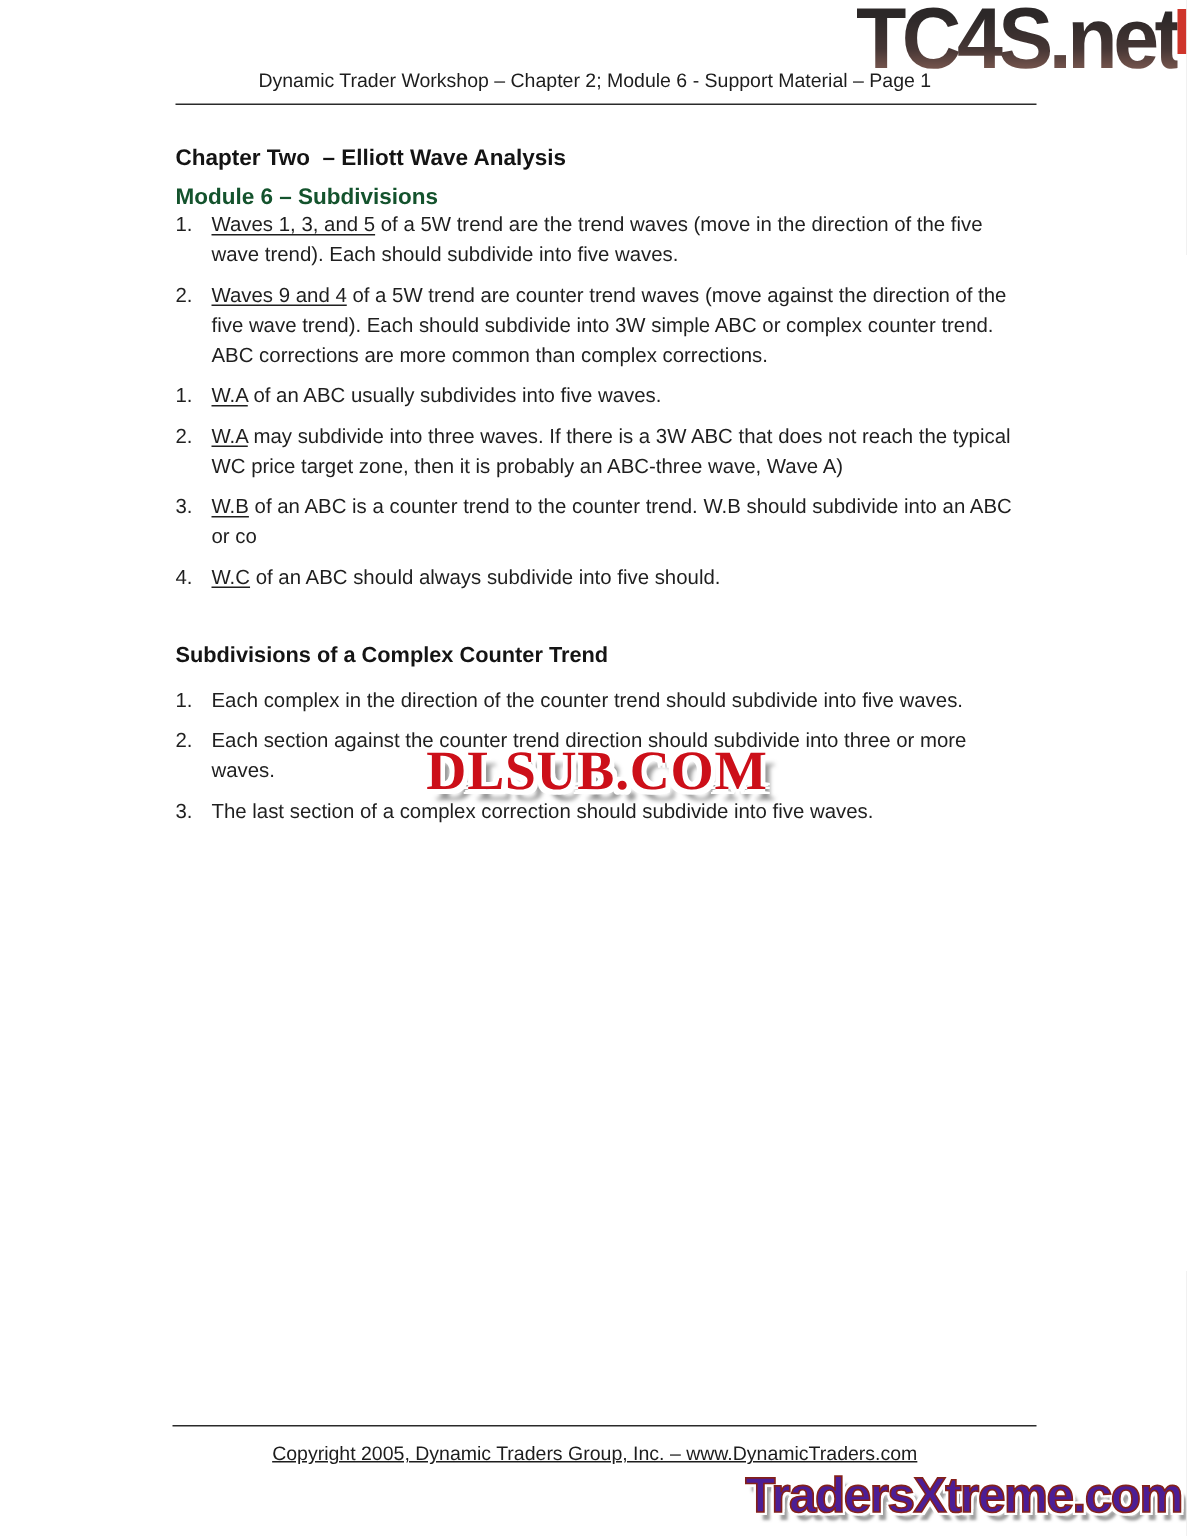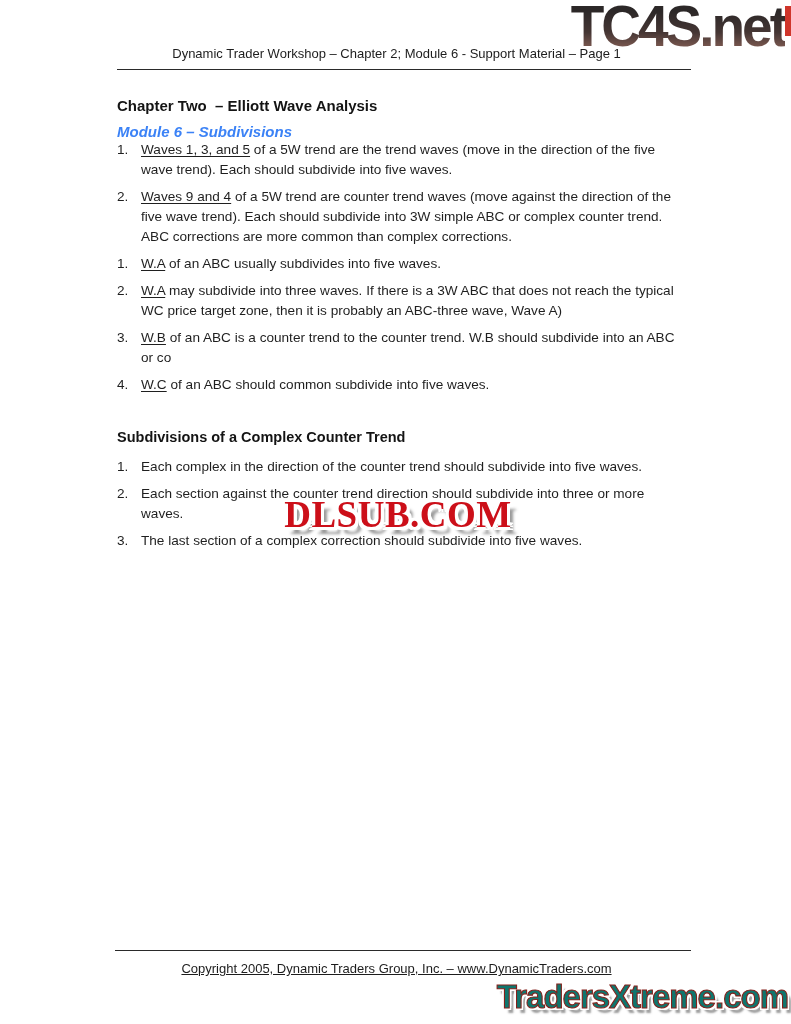--- a/index.html
+++ b/index.html
@@ -36,21 +36,21 @@
   .header-rule {
     border-top:1.2px solid #2a2a2a;
     margin:8px 100px 0 117px;
   }
   
   .content { margin-left:117px; margin-right:115px; }
   .chapter-title {
     margin-top:27px; font-size:15px; font-weight:bold; color:#141414;
     white-space:pre-wrap;
   }
-  .module-title { margin-top:9px; font-size:15px; font-weight:bold; color:#3b82f6;font-style:italic; }
+  .module-title { margin-top:9px; font-size:15px; font-weight:bold; color:#14532d; }
   .section-heading { margin-top:34px; margin-bottom:12px; font-size:14.5px; font-weight:bold; color:#141414; }
   .item { display:flex; font-size:13.6px; line-height:20px; margin-bottom:7px; color:#1f1f1f; }
   .item .num { flex:none; width:24px; }
   .item .txt { flex:1; }
   .item .lead { text-decoration:underline; text-underline-offset:2px; }
   
   .watermark {
     position:absolute; left:245px; top:493px; width:306px;
     text-align:center; z-index:5;
     font-family:Liberation Serif, serif; font-weight:bold;
@@ -117,21 +117,21 @@
     <div class="item">
       <span class="num">2.</span>
       <span class="txt"><span class="lead">W.A</span><span> may subdivide into three waves. If there is a 3W ABC that does not reach the typical WC price target zone, then it is probably an ABC-three wave, Wave A)</span></span>
     </div>
     <div class="item">
       <span class="num">3.</span>
       <span class="txt"><span class="lead">W.B</span><span> of an ABC is a counter trend to the counter trend. W.B should subdivide into an ABC or co</span></span>
     </div>
     <div class="item">
       <span class="num">4.</span>
-      <span class="txt"><span class="lead">W.C</span><span> of an ABC should common subdivide into five waves.</span></span>
+      <span class="txt"><span class="lead">W.C</span><span> of an ABC should always subdivide into five should.</span></span>
     </div>
 
     <div class="section-heading">Subdivisions of a Complex Counter Trend</div>
     <div class="item">
       <span class="num">1.</span>
       <span class="txt"><span>Each complex in the direction of the counter trend should subdivide into five waves.</span></span>
     </div>
     <div class="item">
       <span class="num">2.</span>
       <span class="txt"><span>Each section against the counter trend direction should subdivide into three or more waves.</span></span>
@@ -141,15 +141,15 @@
       <span class="txt"><span>The last section of a complex correction should subdivide into five waves.</span></span>
     </div>
 
   </div>
 
   <div class="watermark" style="color: rgb(204, 15, 25);">DLSUB.COM</div>
 
   <div class="footer-rule"></div>
   <div class="footer-text">Copyright 2005, Dynamic Traders Group, Inc. – www.DynamicTraders.com</div>
 
-  <div class="tx-logo" style="color: #0f766e;">TradersXtreme.com</div>
+  <div class="tx-logo" style="color: #4c1d95;">TradersXtreme.com</div>
 
 </div>
 
 </body></html>

